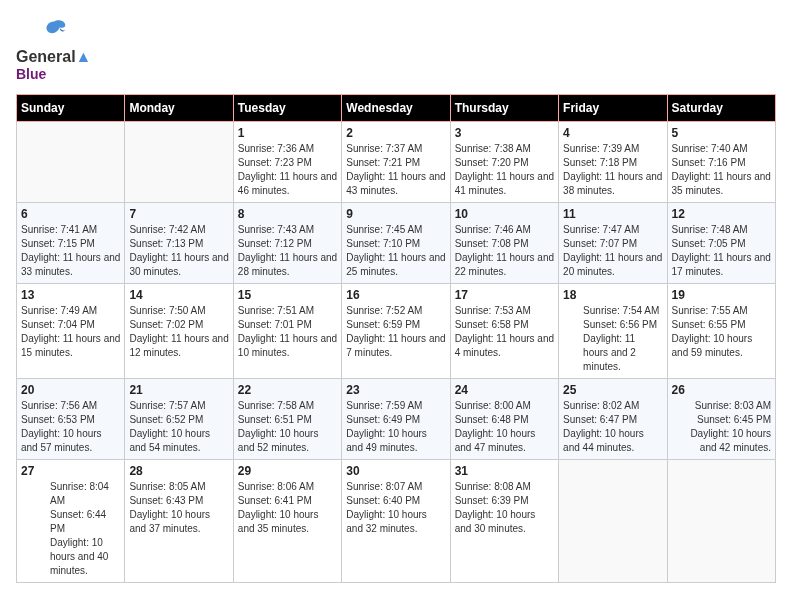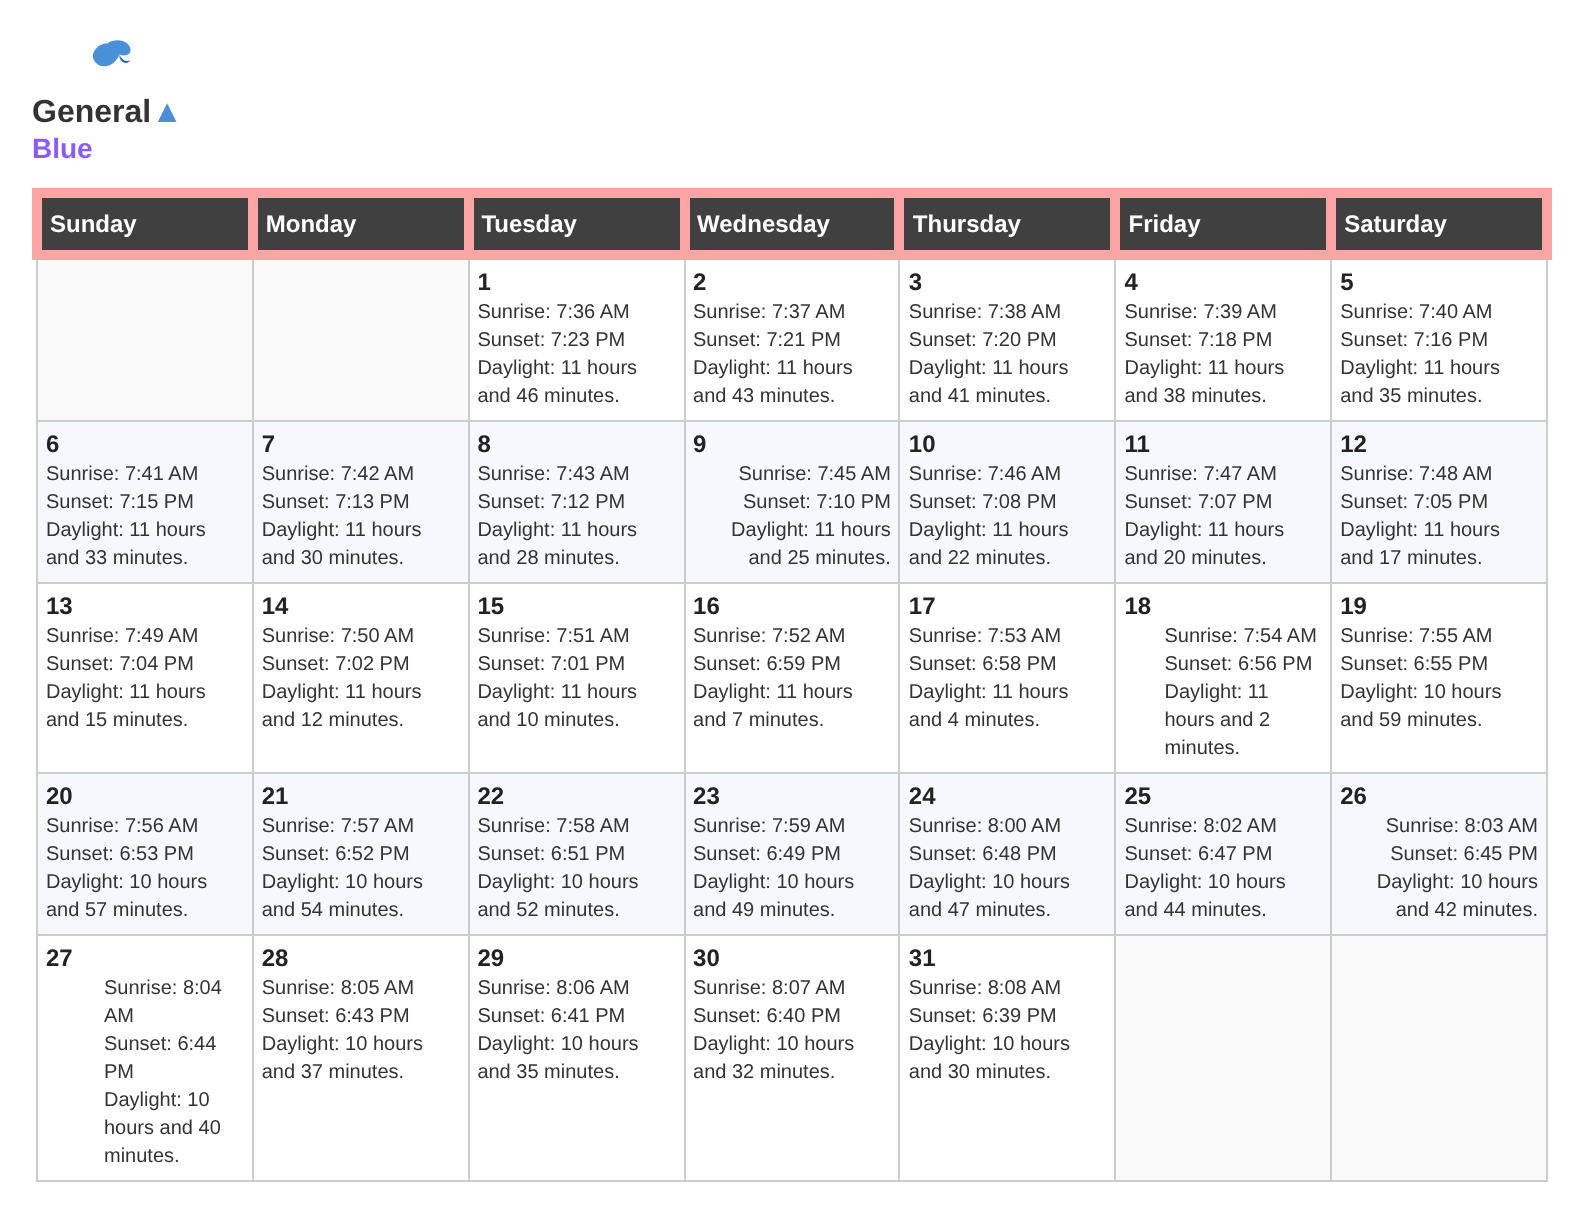--- a/index.html
+++ b/index.html
@@ -37,26 +37,26 @@
     .location {
       font-size: 14px;
       color: #555;
     }
     table {
       width: 100%;
       border-collapse: collapse;
       font-size: 11px;
     }
     thead tr th {
-      background-color: #404040;
+      background-color: #000000;
       color: #fff;
       padding: 6px 4px;
       text-align: left;
       font-size: 12px;
-      border: 5px solid #fca5a5;
+      border: 1px solid #fca5a5;
     }
     tbody tr td {
       border: 1px solid #ccc;
       vertical-align: top;
       padding: 4px;
       width: 108px;
       min-height: 80px;
       background: #fff;
     }
     tbody tr:nth-child(even) td {
@@ -82,21 +82,21 @@
 <body>
 
 <div class="header">
   <div class="logo">
     <svg class="logo-bird" viewBox="0 0 40 40">
       <path d="M20 8 C25 4, 35 6, 36 12 C37 16, 32 18, 28 16 C26 22, 20 26, 14 24 C10 22, 8 18, 10 14 C12 10, 16 8, 20 8Z" fill="#4a90d9"></path>
       <path d="M28 16 C30 20, 34 22, 36 20 C34 24, 28 22, 28 16Z" fill="#2a6aaf"></path>
     </svg>
     <div>
       <div style="font-size:16px;font-weight:bold;color:#333;">General<span style="color:#4a90d9;">▲</span></div>
-      <div style="font-size:14px;color:#8b5cf6;font-weight:bold;">Blue</div>
+      <div style="font-size:14px;color:#701a75;font-weight:bold;">Blue</div>
     </div>
   </div>
   <div class="title-block">
     <div class="month-title"></div>
     <div class="location"></div>
   </div>
 </div>
 
 <table>
   <thead>
@@ -159,21 +159,21 @@
 Daylight: 11 hours and 30 minutes.</div>
         </td>
         <td>
           <span class="day-num">8</span>
           <div class="day-info" style="white-space: pre-line;">Sunrise: 7:43 AM
 Sunset: 7:12 PM
 Daylight: 11 hours and 28 minutes.</div>
         </td>
         <td>
           <span class="day-num">9</span>
-          <div class="day-info" style="white-space: pre-line; text-align: right;">Sunrise: 7:45 AM
+          <div class="day-info" style="white-space: pre-line;">Sunrise: 7:45 AM
 Sunset: 7:10 PM
 Daylight: 11 hours and 25 minutes.</div>
         </td>
         <td>
           <span class="day-num">10</span>
           <div class="day-info" style="white-space: pre-line;">Sunrise: 7:46 AM
 Sunset: 7:08 PM
 Daylight: 11 hours and 22 minutes.</div>
         </td>
         <td>

